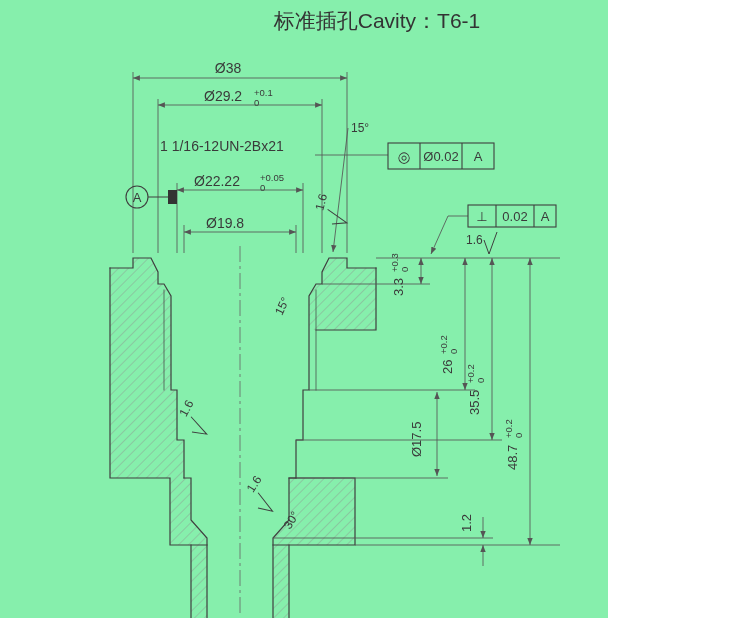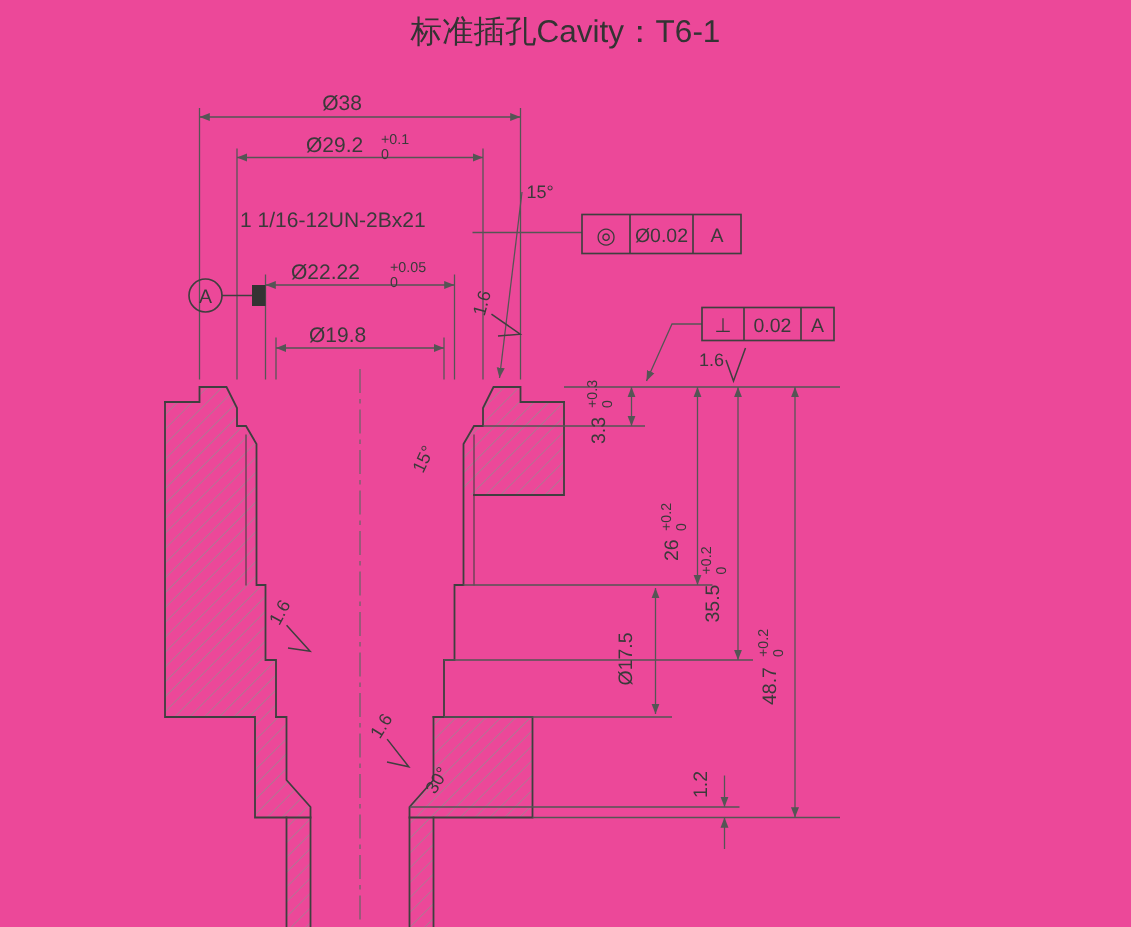--- a/index.html
+++ b/index.html
@@ -3,23 +3,23 @@
 <meta charset="utf-8">
 <style>
   html, body {
     margin: 0;
     padding: 0;
     background: #ffffff;
     font-family: "Liberation Sans", sans-serif;
   }
   .page {
     position: relative;
-    width: 754px;
+    width: 608px;
     height: 618px;
-    background: #ec4899;
+    background: #86efac;
     overflow: hidden;
   }
   svg text {
     fill: #3a3a3a;
     font-family: "Liberation Sans", sans-serif;
   }
   .t-title { font-size: 21px; fill: #333; }
   .t-dim   { font-size: 14px; }
   .t-tol   { font-size: 9.5px; }
   .t-small { font-size: 12px; }

